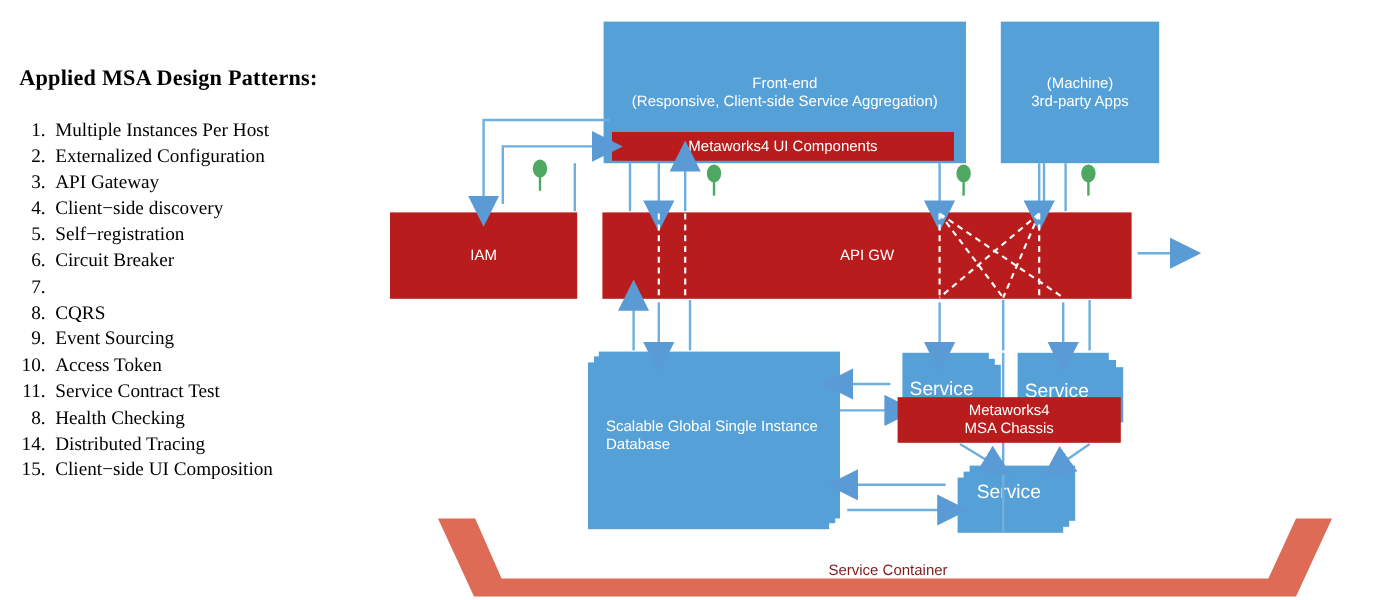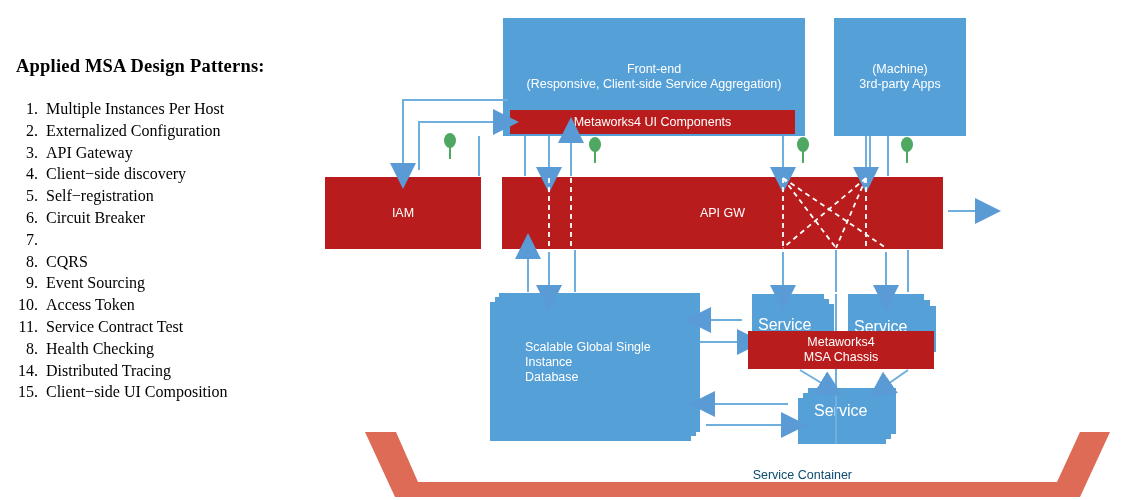--- a/index.html
+++ b/index.html
@@ -145,21 +145,21 @@
 
   <div class="box salmon" style="left:325px;top:177px;width:156px;height:72px;">
     <span class="lbl">IAM</span>
   </div>
 
 
   <div class="stack" style="left:490px;top:293px;width:210px;height:148px;">
     <div class="sh" style="left:0px;  top:9px;  width:201px;height:139px;"></div>
     <div class="sh" style="left:5px;  top:4px;  width:201px;height:139px;"></div>
     <div class="face" style="left:9px;top:0px;width:201px;height:139px;">
-      <span class="lbl" style="font-size:12.5px;line-height:15px;margin-left:20px;">
+      <span class="lbl" style="font-size:12.5px;line-height:15px;">
         <span>Scalable Global Single Instance</span><br>
         <span>Database</span>
       </span>
     </div>
   </div>
 
   <div class="stack" style="left:752px;top:294px;width:82px;height:54px;">
     <div class="sh" style="left:10px;top:10px;width:72px;height:44px;"></div>
     <div class="sh" style="left:5px; top:5px; width:72px;height:44px;"></div>
     <div class="face" style="left:0px;top:0px;width:72px;height:44px;align-items:flex-end;padding-bottom:4px;box-sizing:border-box;">
@@ -186,21 +186,21 @@
     <div class="sh" style="left:0px;top:10px;width:88px;height:46px;"></div>
     <div class="sh" style="left:5px;top:5px; width:88px;height:46px;"></div>
     <div class="face" style="left:10px;top:0px;width:88px;height:46px;">
       <span class="lbl">Service</span>
     </div>
   </div>
 
   <svg class="ov" viewBox="0 0 1144 500">
     <path d="M 365,432 L 395,497 L 1080,497 L 1110,432 L 1080,432 L 1057,482 L 418,482 L 396,432 Z" fill="#DD6B55"></path>
   </svg>
-  <div style="position:absolute;left:572px;top:468px;width:280px;height:18px;color:#0c4a6e;font-size:12.5px;text-align:right;">Service Container</div>
+  <div style="position:absolute;left:600px;top:468px;width:280px;height:18px;color:#7f1d1d;font-size:12.5px;text-align:center;">Service Container</div>
 
   <svg class="ov">
     <defs>
       <marker id="ah" markerWidth="9" markerHeight="9" refX="1" refY="4.5" orient="auto">
         <path d="M0,0 L9,4.5 L0,9 z" fill="#5B9BD5"></path>
       </marker>
       <marker id="ahb" markerWidth="13" markerHeight="13" refX="1.5" refY="6.5" orient="auto">
         <path d="M0,0 L13,6.5 L0,13 z" fill="#5B9BD5"></path>
       </marker>
     </defs>

